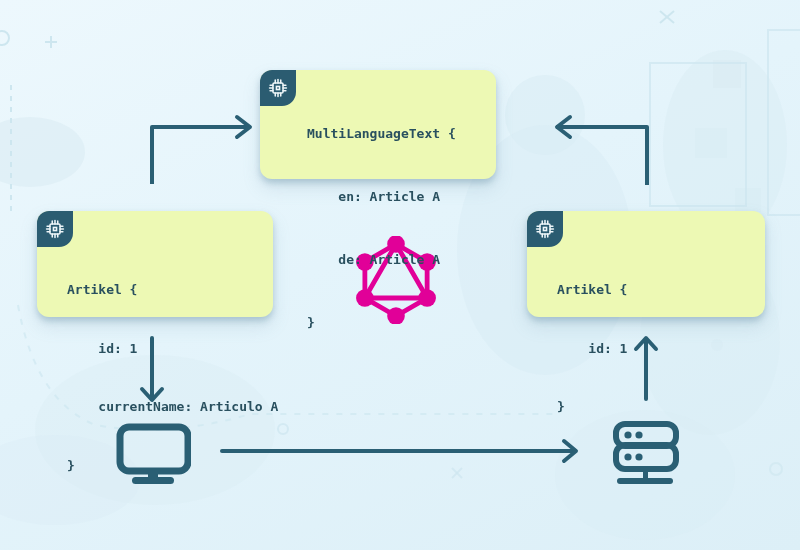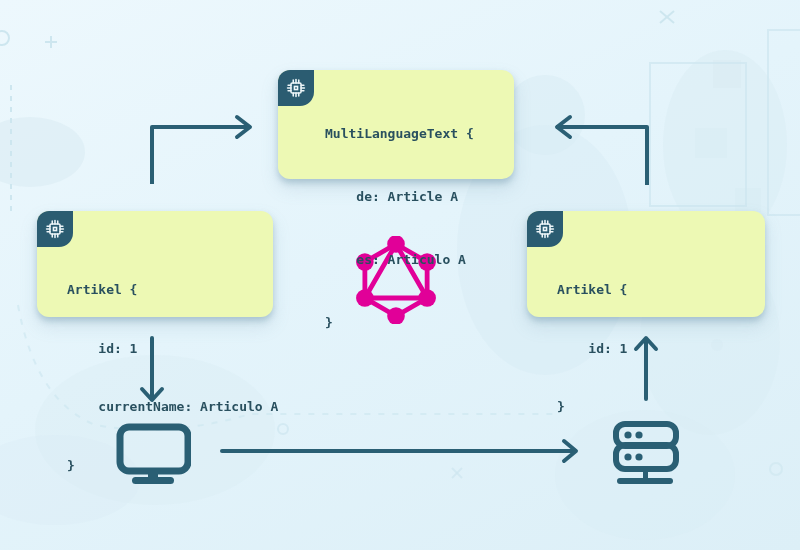--- a/index.html
+++ b/index.html
@@ -11,21 +11,21 @@
     font-family:"DejaVu Sans Mono","Liberation Mono",monospace;
   }
   .stage svg{display:block;}
   .decor,.arrows{position:absolute;left:0;top:0;}
   .card{
     position:absolute;
     background:#edf9b4;
     border-radius:12px;
     box-shadow:0 4px 6px rgba(106,145,165,.38),0 9px 18px rgba(106,145,165,.18);
   }
-  .card-top{left:278px;top:70px;width:236px;height:109px;}
+  .card-top{left:260px;top:70px;width:236px;height:109px;}
   .card-left{left:37px;top:211px;width:236px;height:106px;}
   .card-right{left:527px;top:211px;width:238px;height:106px;}
   .badge{
     position:absolute;left:0;top:0;
     width:36px;height:36px;
     background:#2b5c71;
     border-radius:12px 0 14px 0;
     display:flex;align-items:center;justify-content:center;
   }
   .code{
@@ -134,22 +134,22 @@
             <line x1="2.8" y1="12" x2="6.5" y2="12"></line>
             <line x1="3.4" y1="15" x2="6.5" y2="15"></line>
           <line x1="17.5" y1="9" x2="20.6" y2="9"></line>
             <line x1="17.5" y1="12" x2="21.2" y2="12"></line>
             <line x1="17.5" y1="15" x2="20.6" y2="15"></line>
         </g>
       </svg>
     </div>
     <div class="code code-top">
       <div>MultiLanguageText {</div>
+      <div>    en: Article A</div>
       <div>    de: Article A</div>
-      <div>    es: Articulo A</div>
       <div>}</div>
     </div>
   </div>
 
   <div class="card card-left">
     <div class="badge">
       <svg width="22" height="22" viewBox="0 0 24 24" fill="none" stroke="#eef6f9" stroke-width="1.7">
         <rect x="6.5" y="6.5" width="11" height="11" rx="1.5"></rect>
         <rect x="10.3" y="10.3" width="3.4" height="3.4"></rect>
         <g stroke-linecap="round">

